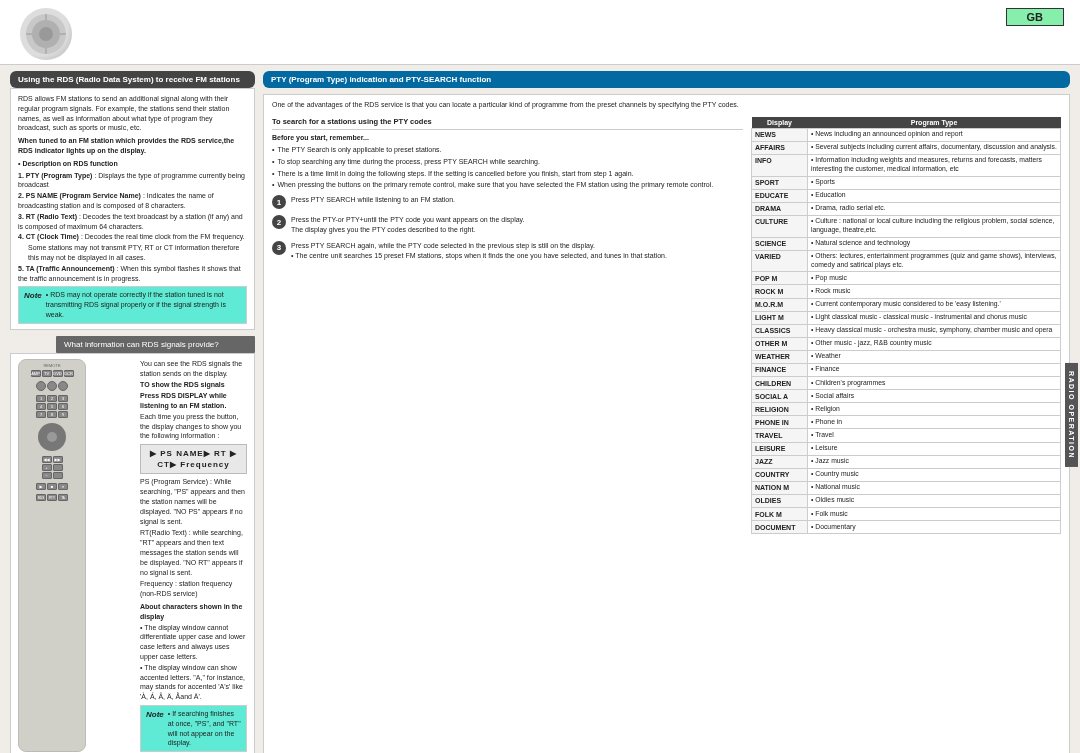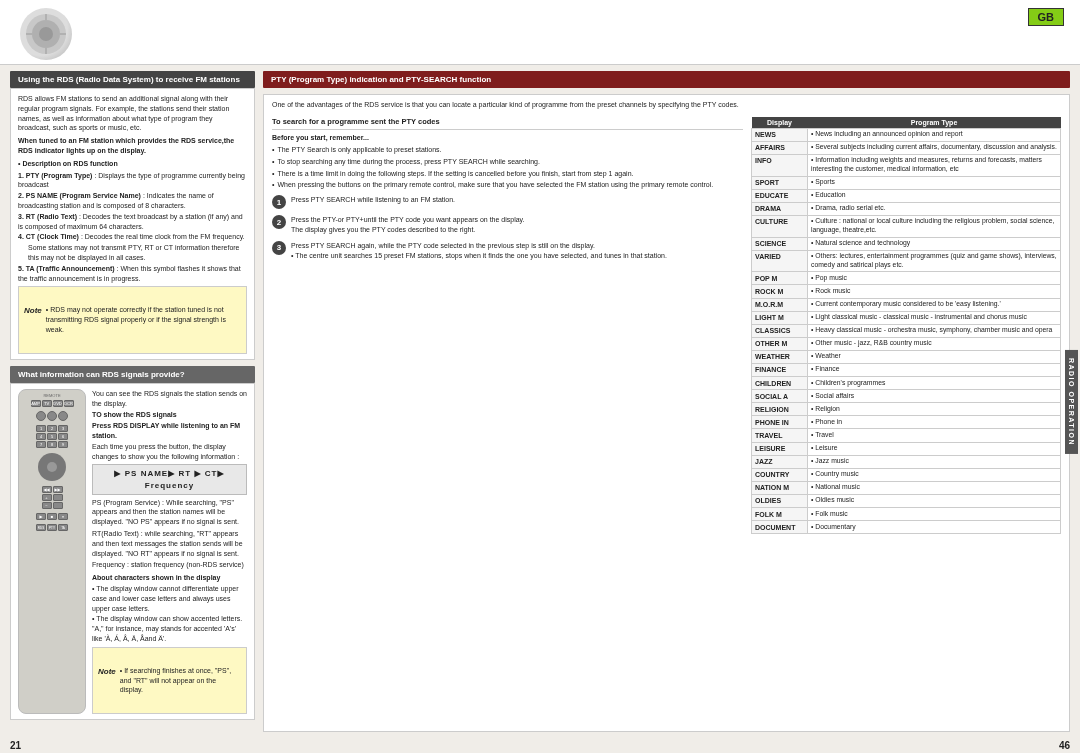--- a/index.html
+++ b/index.html
@@ -46,22 +46,22 @@
       color: #222;
       letter-spacing: -0.5px;
     }
     .header-gb {
       position: absolute;
       right: 16px;
       top: 8px;
       font-size: 11px;
       font-weight: bold;
       border: 1.5px solid #333;
-      padding: 2px 9px;
-      background: #84cc16;
+      padding: 2px 20px;
+      background: #86efac;
     }
 
     
     .main {
       display: flex;
       flex: 1;
       padding: 6px 10px;
       gap: 8px;
     }
 
@@ -74,29 +74,30 @@
       gap: 6px;
     }
 
     
     .section-header {
       background: #444;
       color: #fff;
       padding: 4px 8px;
       font-size: 8px;
       font-weight: bold;
-      border-radius: 1px;
+      border-radius: 6px;
     }
     .section-header-alt {
       background: #666;
       color: #fff;
       padding: 4px 8px;
       font-size: 8px;
-      font-weight: bold;
+      font-weight: normal;
       border-radius: 1px;
+      margin-left: 46px;
     }
 
     
     .content-box {
       background: #fff;
       border: 1px solid #ccc;
       padding: 5px 7px;
       font-size: 7px;
       line-height: 1.4;
     }
@@ -118,29 +119,30 @@
       display: flex;
       flex-direction: column;
       align-items: center;
       gap: 1px;
     }
 
     .remote-text {
       flex: 1;
       font-size: 7px;
       line-height: 1.4;
+      margin-left: 48px;
     }
 
     
     b { font-weight: bold; }
 
     .note-box {
-      background: #fef9c3;
+      background: #5eead4;
       border: 1px solid #ccc;
-      padding: 18px 5px;
+      padding: 3px 5px;
       font-size: 7px;
       display: flex;
       align-items: flex-start;
       gap: 4px;
       margin-top: 3px;
     }
     .note-label {
       font-weight: bold;
       font-style: italic;
       font-size: 8px;
@@ -468,29 +470,29 @@
               <span>• If searching finishes at once, "PS", and "RT" will not appear on the display.</span>
             </div>
           </div>
         </div>
       </div>
     </div>
 
   </div>
 
   <div class="right-wrapper">
-    <div class="section-header" style="background:#7f1d1d;">PTY (Program Type) indication and PTY-SEARCH function</div>
+    <div class="section-header" style="background:#0369a1;">PTY (Program Type) indication and PTY-SEARCH function</div>
 
     <div class="pty-section">
       <div class="pty-intro">One  of the advantages of the RDS service is that you can locate a particular kind of programme from the preset channels by specifying the PTY codes.</div>
 
       <div class="pty-content">
 
         <div class="pty-left">
-          <div style="font-weight:bold; margin-bottom:3px; font-size:7.5px; border-bottom:1px solid #ccc; padding-bottom:2px;">To search for a programme sent the PTY codes</div>
+          <div style="font-weight:bold; margin-bottom:3px; font-size:7.5px; border-bottom:1px solid #ccc; padding-bottom:2px;">To search for a stations using the PTY codes</div>
 
           <div class="before-start">
             <b>Before you start, remember...</b>
             <div class="bullet-item">The PTY Search is only applicable to preset stations.</div>
             <div class="bullet-item">To stop searching any time during the process, press PTY SEARCH while searching.</div>
             <div class="bullet-item">There is a time limit in doing the following steps. If the setting is cancelled before you finish, start from step 1 again.</div>
             <div class="bullet-item">When pressing the buttons on the primary remote control, make sure that you have selected the FM station using the primary remote control.</div>
           </div>
 
           <div class="step">

